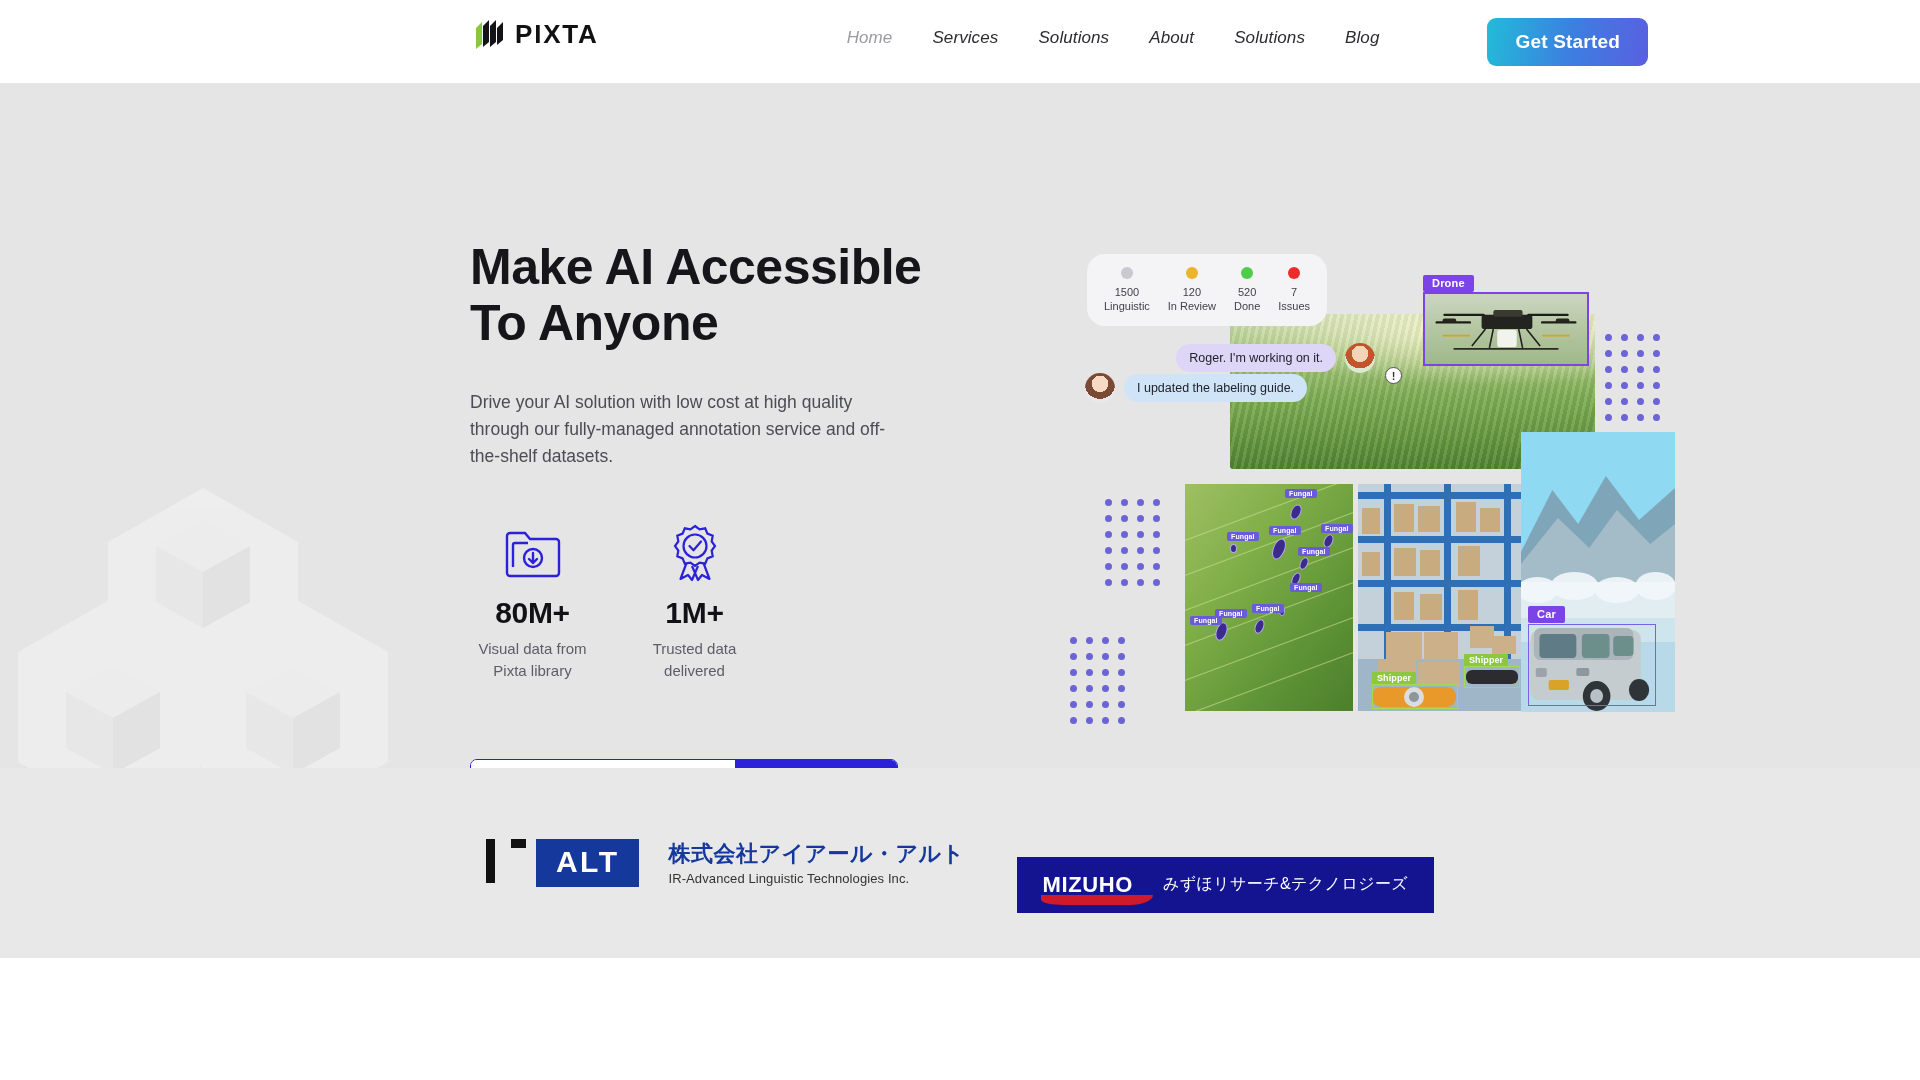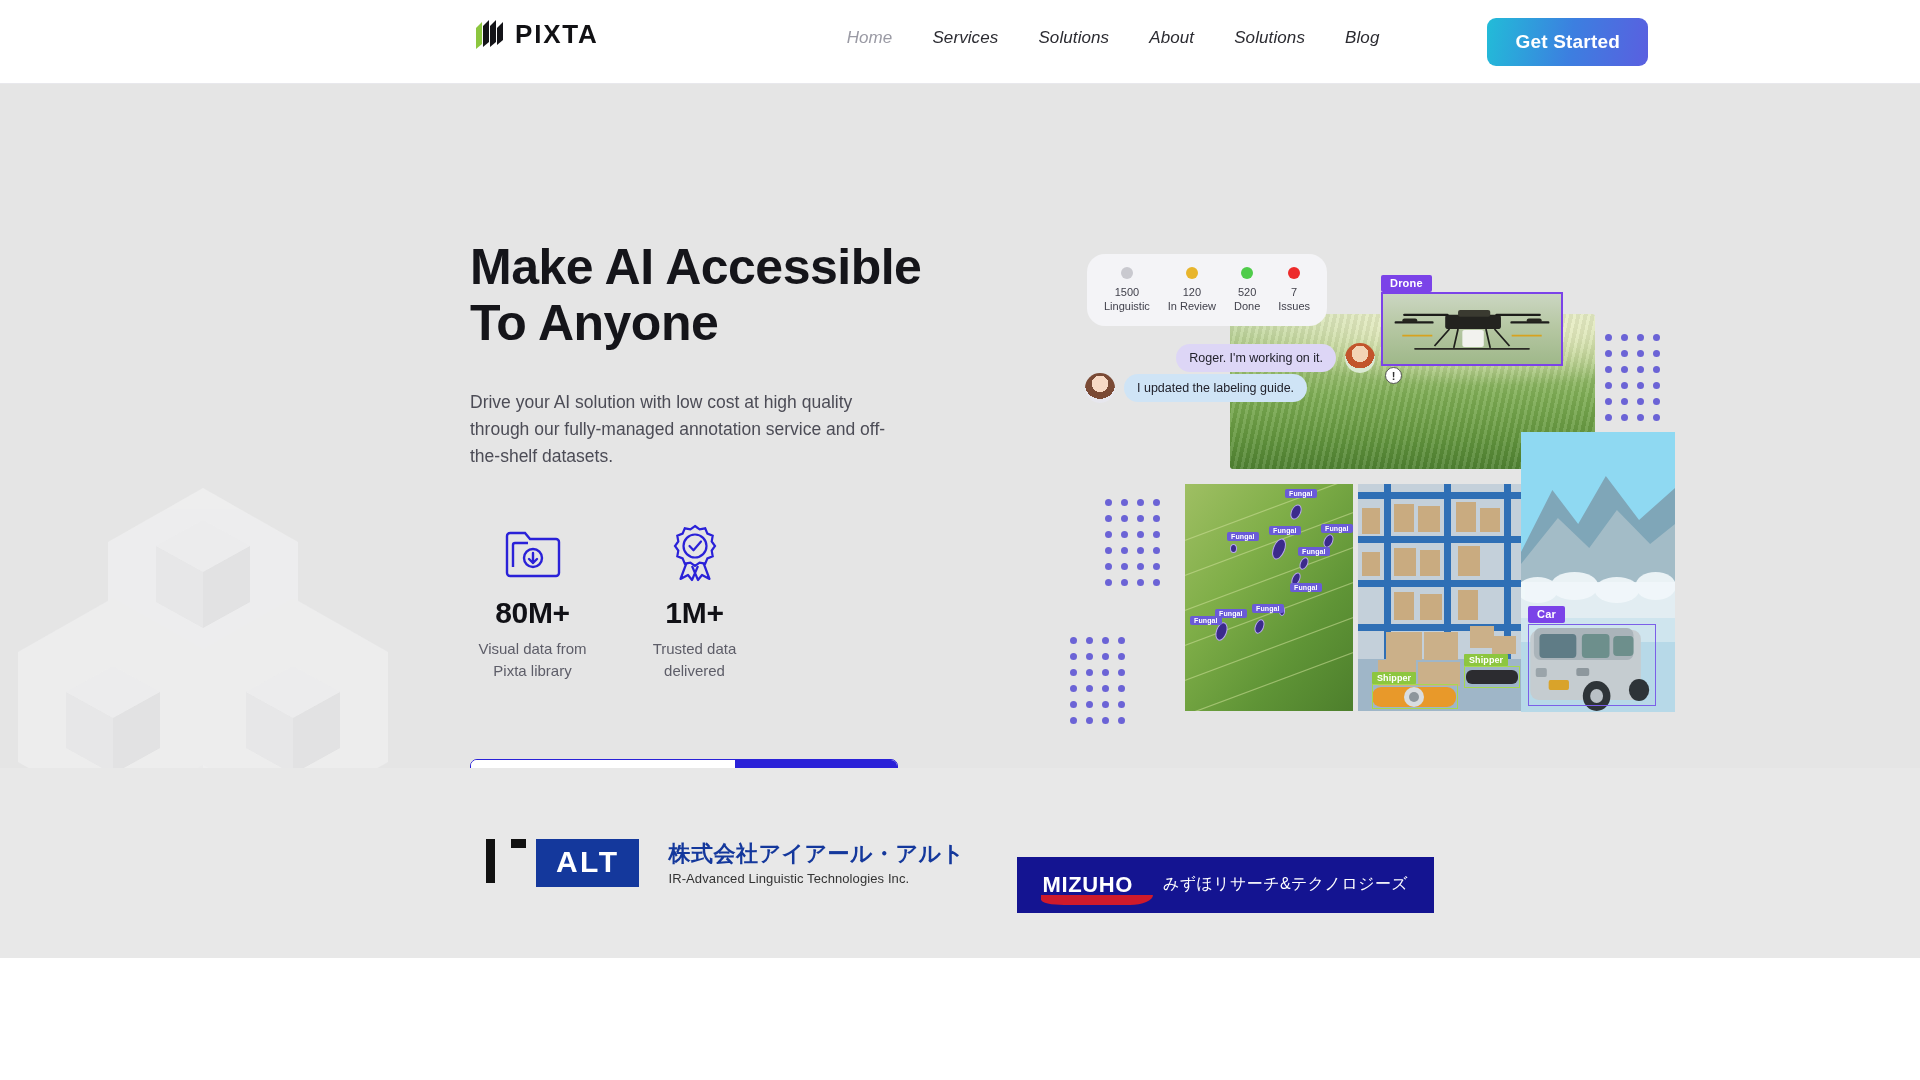--- a/index.html
+++ b/index.html
@@ -106,21 +106,21 @@
     background:
       radial-gradient(ellipse 120% 60% at 70% 10%, rgba(255,250,215,.85) 0%, rgba(255,255,255,0) 60%),
       linear-gradient(180deg,#cfe0b4 0%,#a9c77f 26%,#7fae55 52%,#65983f 78%,#4f8232 100%);
   }
   .photo-field::after {
     content:""; position:absolute; inset:0;
     background:repeating-linear-gradient(102deg, rgba(255,255,255,.10) 0 3px, rgba(0,0,0,.05) 3px 7px);
   }
 
   .bbox-drone {
-    position:absolute; left:1381px; top:208px; width:182px; height:74px;
+    position:absolute; left:1423px; top:208px; width:166px; height:74px;
     border:2px solid #7b43e8; z-index:8;
   }
   .bbox-drone-img {
     position:absolute; inset:0; overflow:hidden;
     background:linear-gradient(180deg,#cbd6c2 0%,#b7c8a4 45%,#9fb88a 100%);
   }
   .bbox-label {
     position:absolute; top:-19px; left:-2px;
     background:#7b43e8; color:#fff; font-size:11px; font-weight:700;
     padding:2px 9px 3px; border-radius:2px; letter-spacing:.2px;

